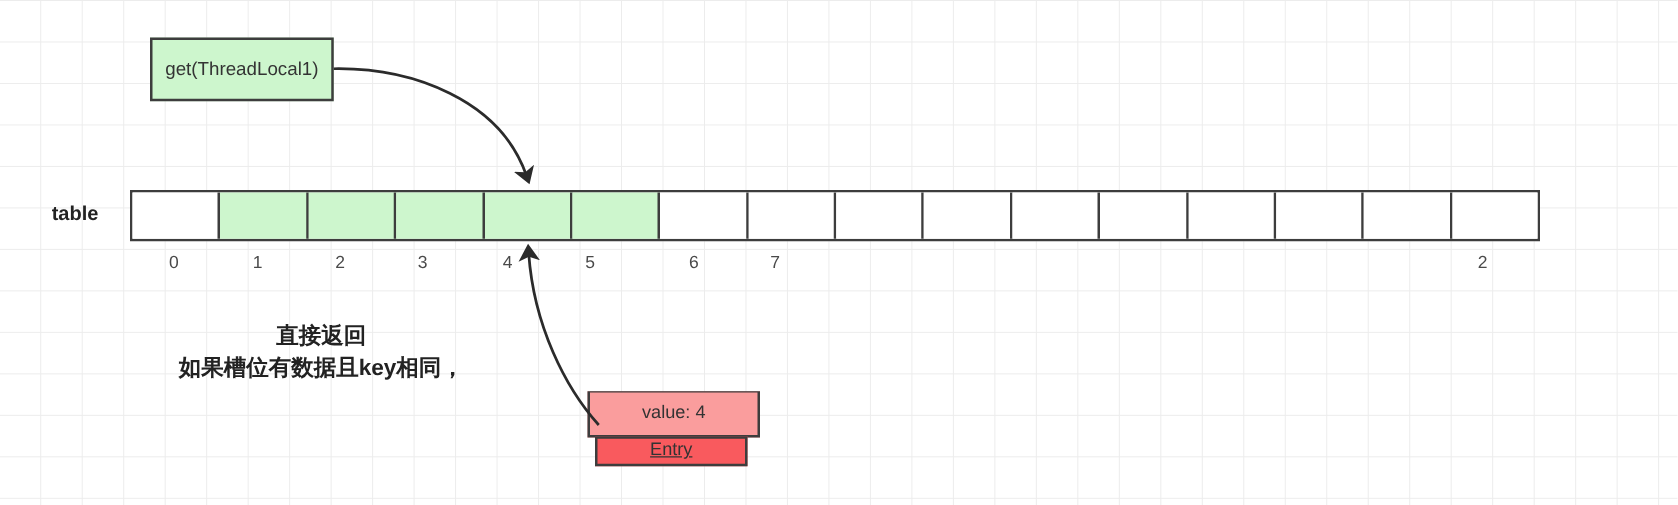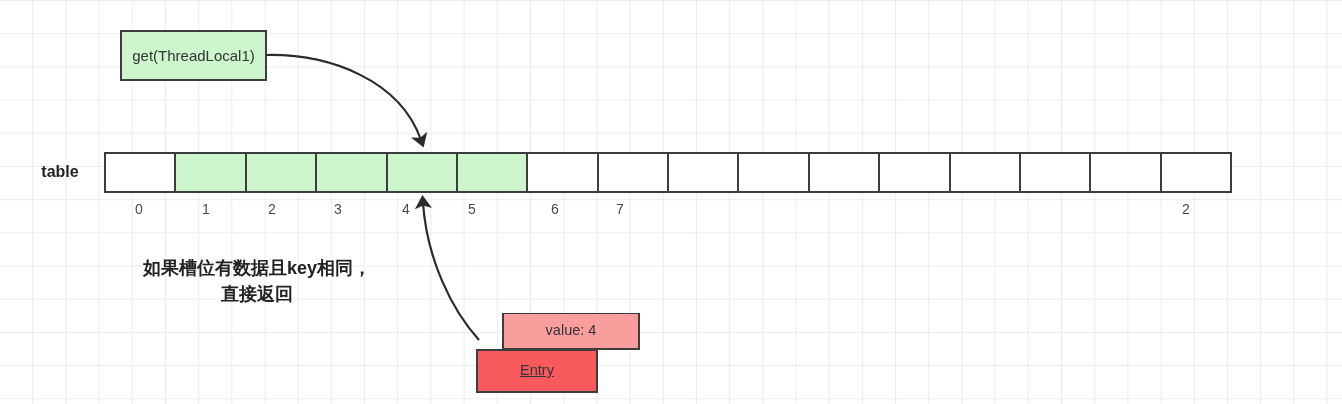--- a/index.html
+++ b/index.html
@@ -114,27 +114,26 @@
     border-bottom-width: 1px;
   }
   #entry-value {
     left: 470px;
     top: 313px;
     width: 138px;
     height: 37px;
     background-color: #fa9d9d;
     font-size: 14.5px;
     border-top-width: 1px;
-    margin-left: 32px;
   }
   #entry-label {
     left: 476px;
     top: 349px;
     width: 122px;
-    height: 44px;
+    height: 24px;
     background-color: #f95a5e;
     font-size: 14.5px;
     text-decoration: underline;
   }
 
   
   #arrows {
     position: absolute;
     left: 0;
     top: 0;
@@ -179,22 +178,22 @@
       <div class="idx" style="left: 272px;">2</div>
       <div class="idx" style="left: 338px;">3</div>
       <div class="idx" style="left: 406px;">4</div>
       <div class="idx" style="left: 472px;">5</div>
       <div class="idx" style="left: 555px;">6</div>
       <div class="idx" style="left: 620px;">7</div>
       <div class="idx" style="left: 1186px;">2</div>
     </div>
 
   <div id="note">
+    <div>直接返回</div>
     <div>如果槽位有数据且key相同，</div>
-    <div>直接返回</div>
   </div>
 
   <div class="node" id="entry-value">
     <span>value: 4</span>
   </div>
   <div class="node" id="entry-label">
     <span>Entry</span>
   </div>
 
   <svg id="arrows" viewBox="0 0 1342 404">

